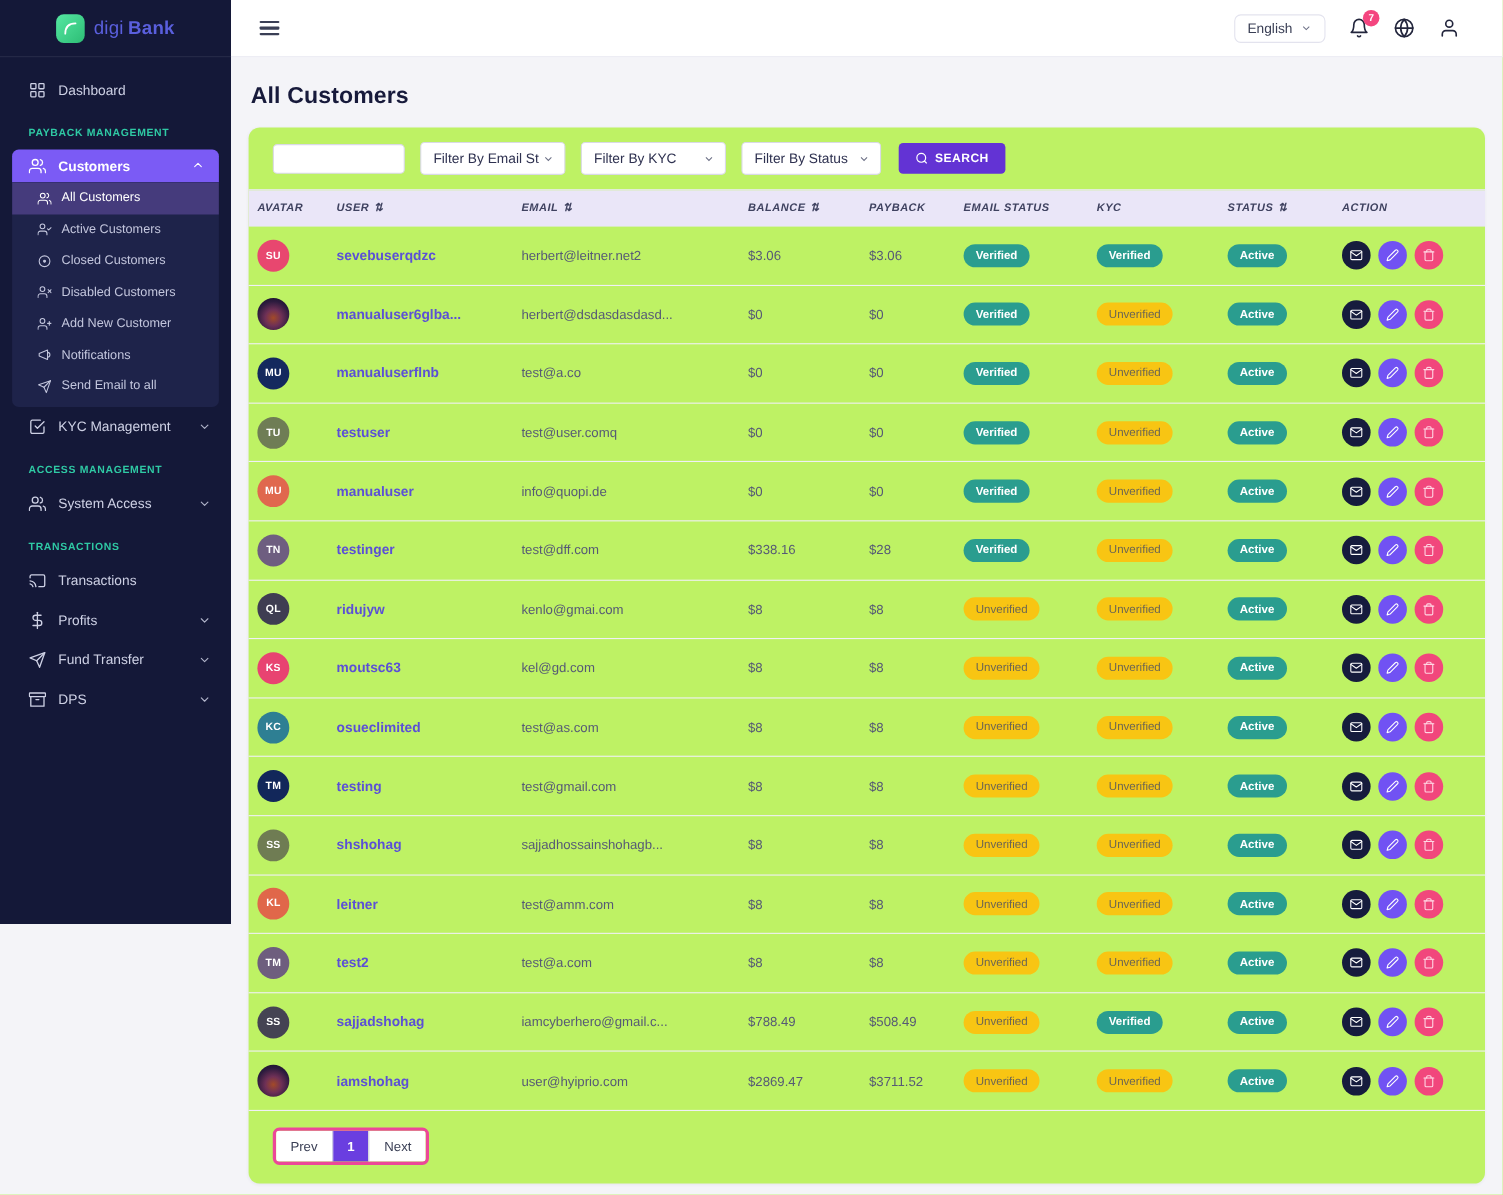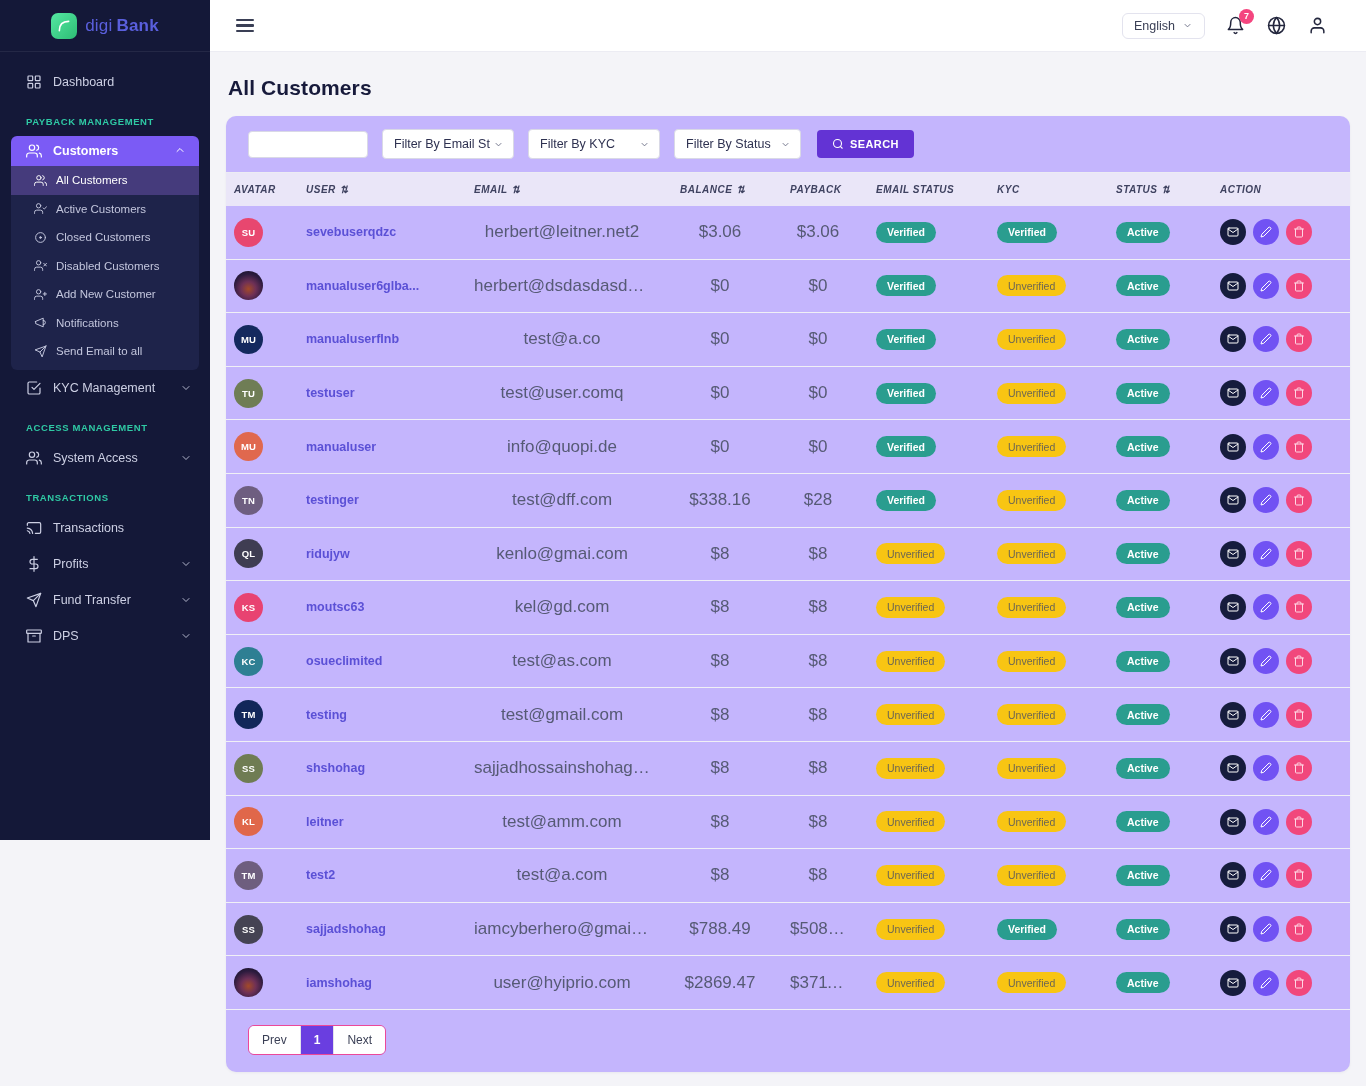--- a/index.html
+++ b/index.html
@@ -45,52 +45,52 @@
   .top-right { display:flex; align-items:center; gap:21px; }
   .lang-btn { border:1px solid #e3e3ee; border-radius:6px; padding:5px 11px; font-size:12.5px; color:#3a3f55; display:flex; align-items:center; gap:7px; background:#fff; cursor:pointer; }
   .lang-btn svg { width:11px; height:11px; stroke:#6b6f85; fill:none; stroke-width:2; }
   .tb-ic { position:relative; width:20px; height:20px; cursor:pointer; color:#23263d; }
   .tb-ic svg { width:19px; height:19px; stroke:currentColor; fill:none; stroke-width:1.9; stroke-linecap:round; stroke-linejoin:round; }
   .badge-dot { position:absolute; top:-7px; right:-8px; min-width:15px; height:15px; border-radius:8px; background:#f4457f; color:#fff; font-size:9px; font-weight:700; display:flex; align-items:center; justify-content:center; padding:0 3px; }
 
   
   .content { padding:16px 16px 0; }
   .page-title { font-size:21px; font-weight:800; color:#171a3b; margin:8px 0 16px 2px; letter-spacing:.1px; }
-  .card { background:#c4b5fd; border-radius:10px; width:1124px; box-shadow:0 1px 3px rgba(20,24,56,.05); }
+  .card { background:#bef264; border-radius:10px; width:1124px; box-shadow:0 1px 3px rgba(20,24,56,.05); }
 
   .filterbar { display:flex; align-items:center; gap:14px; padding:13px 22px; border-bottom:1px solid #ececf3; }
   .search-input { width:120px; height:27px; border:1px solid #d9d9e6; border-radius:4px; padding:0 8px; font-size:12px; color:#2e3150; outline:none; font-family:"Liberation Sans",sans-serif; }
   .f-select { width:132px; height:30px; border:1px solid #d9d9e6; border-radius:4px; display:flex; align-items:center; justify-content:space-between; padding:0 9px 0 11px; font-size:12.5px; color:#2e3150; cursor:pointer; background:#fff; }
   .f-select.narrow { width:127px; }
   .f-select svg { width:11px; height:11px; stroke:#6b6f85; fill:none; stroke-width:2; flex:0 0 11px; }
   .f-select .sel-lbl { white-space:nowrap; overflow:hidden; }
   .search-btn { height:28px; background:#6333d4; border:none; border-radius:4px; color:#fff; font-size:11px; font-weight:700; letter-spacing:.4px; padding:0 15px; display:flex; align-items:center; gap:6px; cursor:pointer; margin-left:2px; font-family:"Liberation Sans",sans-serif; }
   .search-btn svg { width:12px; height:12px; stroke:#fff; fill:none; stroke-width:2.2; }
 
   
   .thead { display:grid; grid-template-columns:72px 168px 206px 110px 86px 121px 119px 104px 1fr; background:#eae6f8; height:33px; align-items:center; padding-left:8px;font-style:italic; }
   .th { font-size:10px; font-weight:700; color:#3f4260; letter-spacing:.5px; display:flex; align-items:center; gap:4px; }
   .th .sort { font-size:10px; color:#3f4260; line-height:1; }
   .trow { display:grid; grid-template-columns:72px 168px 206px 110px 86px 121px 119px 104px 1fr; height:53.6px; align-items:center; padding-left:8px; border-bottom:1px solid #f0f0f6; }
   .avatar { width:29px; height:29px; border-radius:50%; display:flex; align-items:center; justify-content:center; color:#fff; font-size:9.5px; font-weight:700; letter-spacing:.2px; }
   .avatar.photo { background:radial-gradient(circle at 50% 62%, #a34a28 0%, #6e3056 32%, #2c1b3e 65%, #120f20 100%); }
   .user-link { color:#5b50d6; font-weight:600; font-size:12.5px; cursor:pointer; white-space:nowrap; overflow:hidden; text-overflow:ellipsis; padding-right:12px; }
-  .cell-txt { color:#565a75; font-size:17px; white-space:nowrap; overflow:hidden; text-overflow:ellipsis; padding-right:30px;text-align:center; }
+  .cell-txt { color:#565a75; font-size:12px; white-space:nowrap; overflow:hidden; text-overflow:ellipsis; padding-right:30px; }
   .pill { display:inline-block; font-size:10.5px; padding:4.5px 11px; border-radius:12px; }
   .pill.teal { background:#2a9d8f; color:#fff; font-weight:700; }
   .pill.yellow { background:#f8c513; color:#6c6653; font-weight:500; }
   .actions { display:flex; gap:7px; }
   .act { width:26px; height:26px; border-radius:50%; border:none; display:flex; align-items:center; justify-content:center; cursor:pointer; }
   .act svg { width:12px; height:12px; fill:none; stroke-width:2; stroke-linecap:round; stroke-linejoin:round; }
   .act.mail { background:#161c3d; } .act.mail svg { stroke:#fff; }
   .act.edit { background:#7152f3; } .act.edit svg { stroke:#fff; }
   .act.del  { background:#f1477c; } .act.del svg { stroke:#ffd7e4; }
 
   .pagination { padding:15px 22px 17px; }
-  .page-group { display:inline-flex; border:1px solid #ec4899; border-radius:6px; overflow:hidden; }
+  .page-group { display:inline-flex; border:3px solid #ec4899; border-radius:6px; overflow:hidden; }
   .pg-btn { padding:7px 13px; font-size:12px; color:#3a3f55; background:#fff; border:none; cursor:pointer; font-family:"Liberation Sans",sans-serif; }
   .pg-btn.current { background:#6a3ee0; color:#fff; font-weight:700; padding:7px 13px; }
   .pg-btn + .pg-btn { border-left:1px solid #e2e2ec; }
 </style>
 </head>
 <body>
 
 <aside class="sidebar">
   <div class="logo-row">
     <span class="logo-mark">

